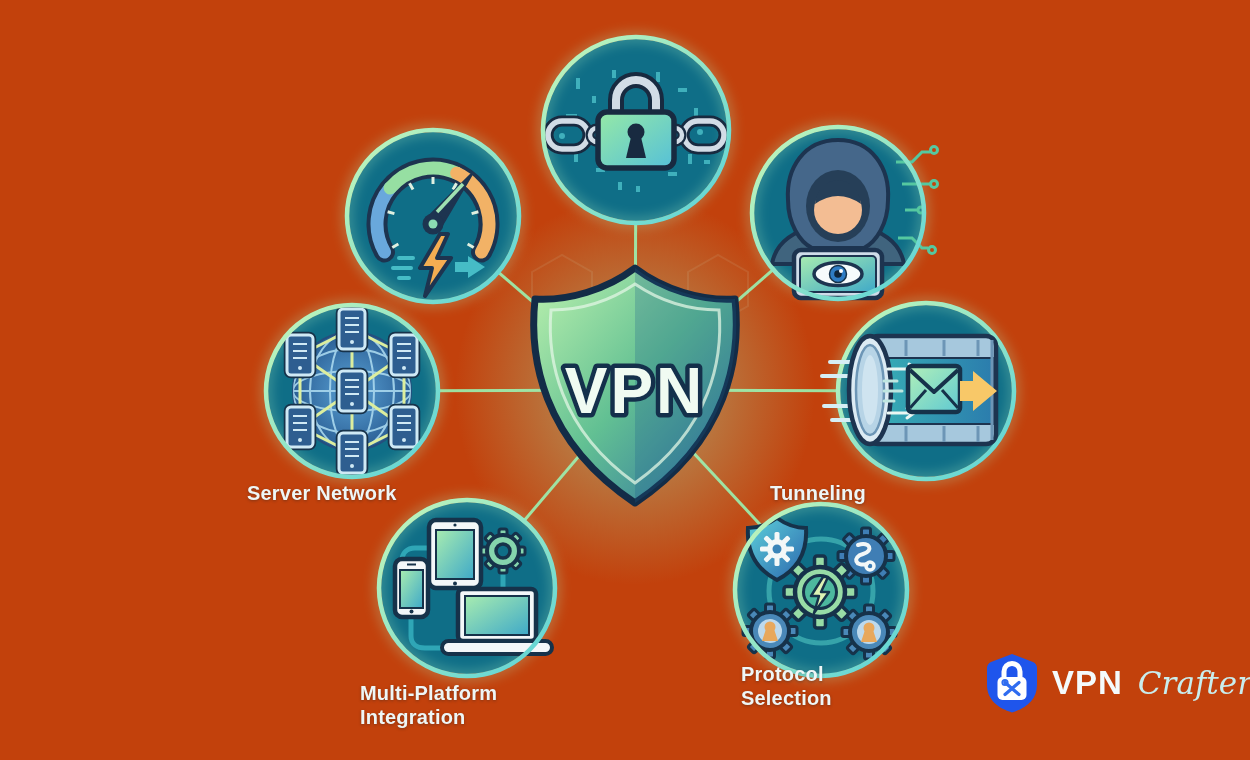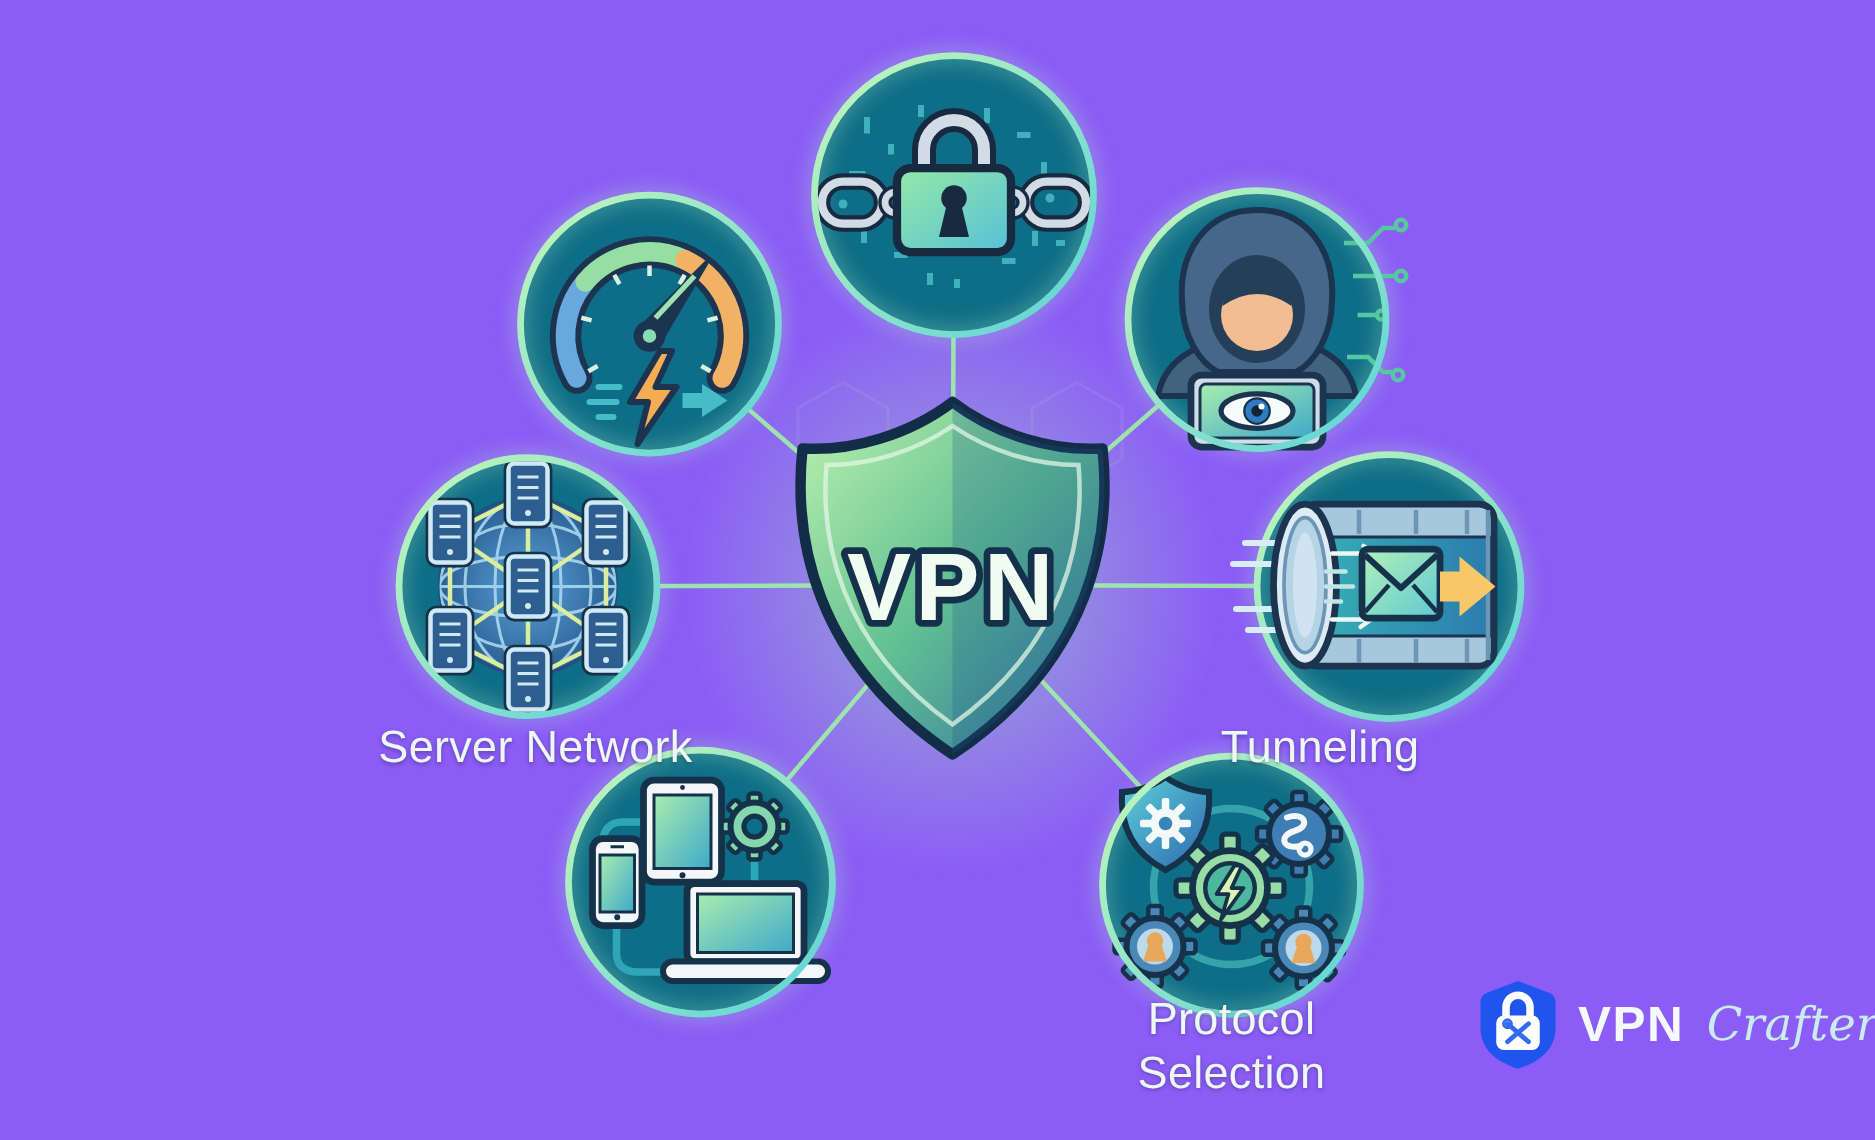--- a/index.html
+++ b/index.html
@@ -1,20 +1,20 @@
 <!DOCTYPE html>
 <html><head>
 <meta charset="utf-8">
 <style>
   html,body{margin:0;padding:0;background:#0b5b70;}
-  .stage{position:relative;width:1250px;height:760px;background:#8b5cf6;overflow:hidden;
+  .stage{position:relative;width:1250px;height:760px;background:#c2410c;overflow:hidden;
          font-family:"Liberation Sans",sans-serif;}
   .stage svg.diagram{position:absolute;left:0;top:0;}
-  .node-label{position:absolute;color:#eef6f6;font-weight:normal;font-size:30px;line-height:1.2;
-              text-align:center;letter-spacing:.2px;text-shadow:0 1px 3px rgba(0,30,40,.35);}
+  .node-label{position:absolute;color:#eef6f6;font-weight:bold;font-size:20px;line-height:1.2;
+              text-align:left;letter-spacing:.2px;text-shadow:0 1px 3px rgba(0,30,40,.35);}
   .lbl-server{left:247px;top:481px;width:220px;}
   .lbl-tunnel{left:770px;top:481px;width:220px;}
   .lbl-multi{left:360px;top:681px;width:210px;}
   .lbl-proto{left:741px;top:662px;width:160px;}
   .logo{position:absolute;left:985px;top:652px;display:flex;align-items:center;gap:13px;}
   .logo .brand{color:#f4fafc;font-weight:bold;font-size:33px;letter-spacing:1px;}
   .logo .suffix{color:#c9eded;font-size:31px;font-style:italic;
                 font-family:"DejaVu Serif",serif;margin-left:2px;}
 </style>
 </head>
@@ -454,20 +454,21 @@
   <g>
     <path d="M635,268 C606,290 568,301 535,299 C529,356 541,440 635,503 C729,440 741,356 735,299 C702,301 664,290 635,268 Z" fill="url(#shieldGrad)" stroke="#132c47" stroke-width="7" stroke-linejoin="round"></path>
     <path d="M635,268 C664,290 702,301 735,299 C741,356 729,440 635,503 Z" fill="#1c5c8c" opacity="0.25"></path>
     <path d="M635,284 C610,301 580,310 551,310 C547,357 558,428 635,483 C712,428 723,357 719,310 C690,310 660,301 635,284 Z" fill="none" stroke="#e2f6e4" stroke-width="3" opacity="0.75"></path>
     <text x="635" y="413" text-anchor="middle" font-size="64" font-weight="bold" letter-spacing="3" fill="#f0fbf2" stroke="#14304b" stroke-width="9" paint-order="stroke" stroke-linejoin="round" font-family="Liberation Sans, sans-serif">VPN</text>
   </g>
 </svg>
 
 <div class="node-label lbl-server">Server Network</div>
 <div class="node-label lbl-tunnel">Tunneling</div>
+<div class="node-label lbl-multi">Multi-Platform Integration</div>
 <div class="node-label lbl-proto">Protocol Selection</div>
 
 <div class="logo">
   <svg width="54" height="62" viewBox="0 0 54 62">
     <path d="M27,2 L48,10 C50.5,11 52,13.5 52,16 V33 C52,48 41,56 27,60.5 C13,56 2,48 2,33 V16 C2,13.5 3.5,11 6,10 Z" fill="#1f55ec"></path>
     <path d="M19,26 V19.5 a8,8 0 0 1 16,0 V26" fill="none" stroke="#ffffff" stroke-width="5"></path>
     <rect x="12.5" y="25" width="29" height="23" rx="5" fill="#ffffff"></rect>
     <g stroke="#2f6cf0" stroke-width="3.2" stroke-linecap="round">
       <line x1="20" y1="30.5" x2="34" y2="42.5"></line>
       <line x1="34" y1="30.5" x2="20" y2="42.5"></line>

